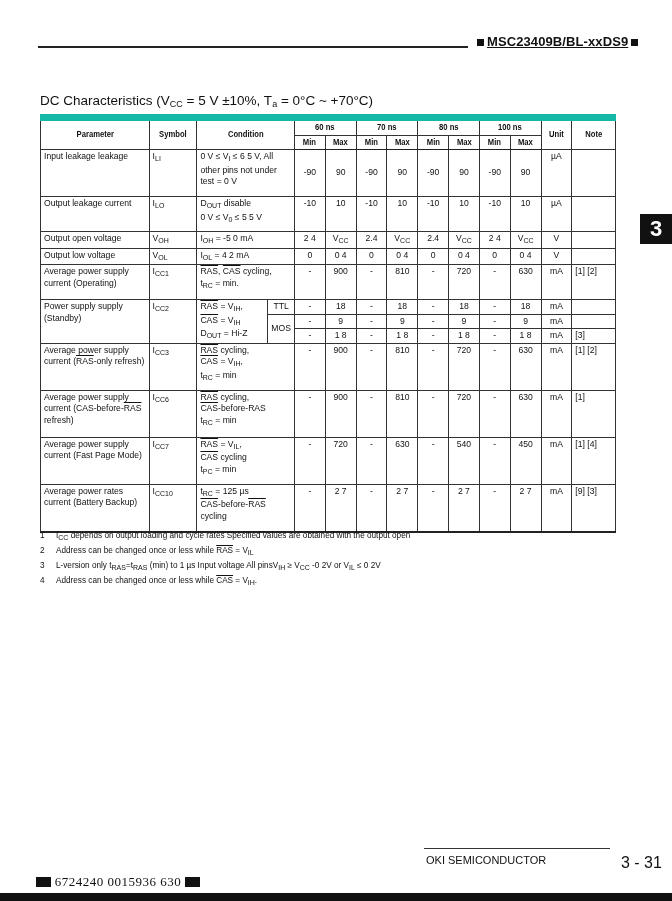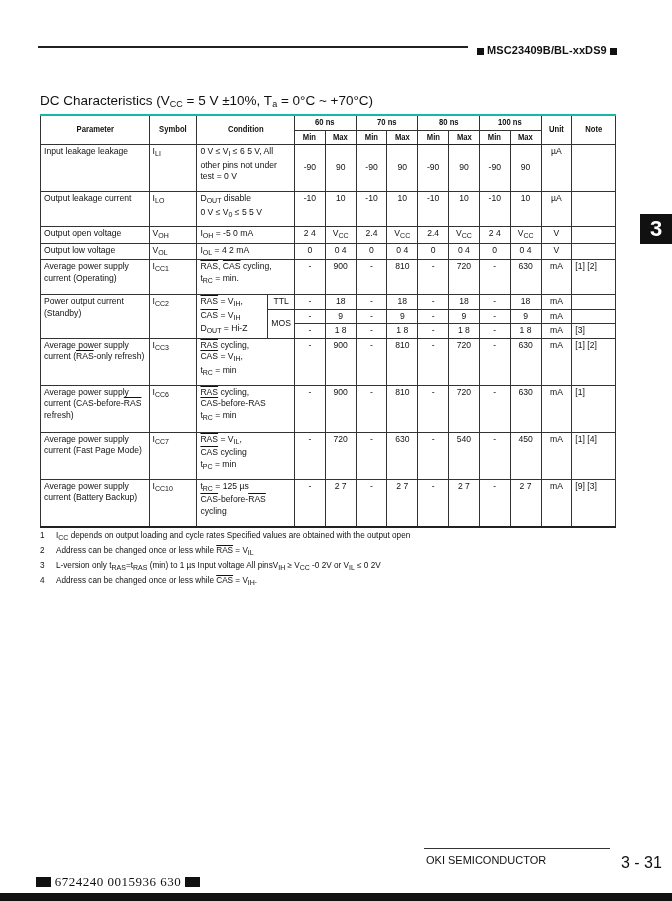--- a/index.html
+++ b/index.html
@@ -1,26 +1,26 @@
 <!DOCTYPE html>
 <html><head>
 <meta charset="utf-8">
 <style>
   html, body { margin:0; padding:0; background:#fff; }
   body { width:672px; height:901px; position:relative; overflow:hidden; font-family:"Liberation Sans", sans-serif; color:#111; }
   .hdr-line { position:absolute; left:38px; top:46px; width:430px; height:2px; background:#222; }
-  .hdr-title { position:absolute; left:474px; top:44px; font-size:11px; font-weight:bold; letter-spacing:0.1px; }
+  .hdr-title { position:absolute; left:474px; top:34px; font-size:13px; font-weight:bold; letter-spacing:0.1px;text-decoration:underline; }
   .sq { display:inline-block; width:7px; height:7px; background:#111; vertical-align:middle; margin:0 3px; }
   .sec-title { position:absolute; left:40px; top:93px; font-size:13.5px; font-weight:normal; }
   .sec-title sub { font-size:9px; }
   .tab-marker { position:absolute; left:640px; top:214px; width:32px; height:30px; background:#111; color:#fff; font-weight:bold; font-size:22px; text-align:center; line-height:30px; }
   table.dc { position:absolute; left:40px; top:114px; border-collapse:collapse; font-size:8.6px; width:576px; }
   table.dc td, table.dc th { border:1px solid #333; padding:1px 3px; vertical-align:top; line-height:11.5px; }
   table.dc th { font-family:"Liberation Sans", sans-serif; font-weight:bold; font-size:9px; text-align:center; vertical-align:middle; transform:scaleX(0.85); }
-  table.dc { border-top:2px solid #14b8a6; border-bottom:2px solid #222; }
+  table.dc { border-top:7px solid #14b8a6; border-bottom:2px solid #222; }
   table.dc tr.thead2 th { border-bottom:1.5px solid #222; }
   td.c { text-align:center; }
   td.num { text-align:center; padding-top:3px; }
   .ol { text-decoration:overline; }
   sub { font-size:7px; vertical-align:-2px; }
   .notes { position:absolute; left:40px; top:529px; font-size:8.2px; line-height:13px; }
   .notes .n { display:flex; }
   .notes .n span.k { width:16px; }
   .ftr-line { position:absolute; left:424px; top:848px; width:186px; height:1px; background:#333; }
   .ftr-text { position:absolute; left:426px; top:854px; font-size:11px; }
@@ -149,21 +149,21 @@
         <td class="num">-</td>
         <td class="num">810</td>
         <td class="num">-</td>
         <td class="num">720</td>
         <td class="num">-</td>
         <td class="num">630</td>
         <td class="num">mA</td>
         <td>[1] [2]</td>
       </tr>
       <tr>
-        <td rowspan="3">Power output current (Standby)</td>
+        <td rowspan="3">Power supply supply (Standby)</td>
         <td rowspan="3">I<sub>CC2</sub></td>
         <td rowspan="3"><span class="ol">RAS</span> = V<sub>IH</sub>,<br><span class="ol">CAS</span> = V<sub>IH</sub><br>D<sub>OUT</sub> = Hi-Z</td>
         <td class="c">TTL</td>
         <td class="num">-</td>
         <td class="num">18</td>
         <td class="num">-</td>
         <td class="num">18</td>
         <td class="num">-</td>
         <td class="num">18</td>
         <td class="num">-</td>
@@ -235,21 +235,21 @@
         <td class="num">-</td>
         <td class="num">630</td>
         <td class="num">-</td>
         <td class="num">540</td>
         <td class="num">-</td>
         <td class="num">450</td>
         <td class="num">mA</td>
         <td>[1] [4]</td>
       </tr>
       <tr>
-        <td style="height:44px">Average power supply current (Battery Backup)</td>
+        <td style="height:44px">Average power rates current (Battery Backup)</td>
         <td>I<sub>CC10</sub></td>
         <td colspan="2">t<sub>RC</sub> = 125 µs<br><span class="ol">CAS</span>-before-<span class="ol">RAS</span><br>cycling</td>
         <td class="num">-</td>
         <td class="num">2 7</td>
         <td class="num">-</td>
         <td class="num">2 7</td>
         <td class="num">-</td>
         <td class="num">2 7</td>
         <td class="num">-</td>
         <td class="num">2 7</td>

